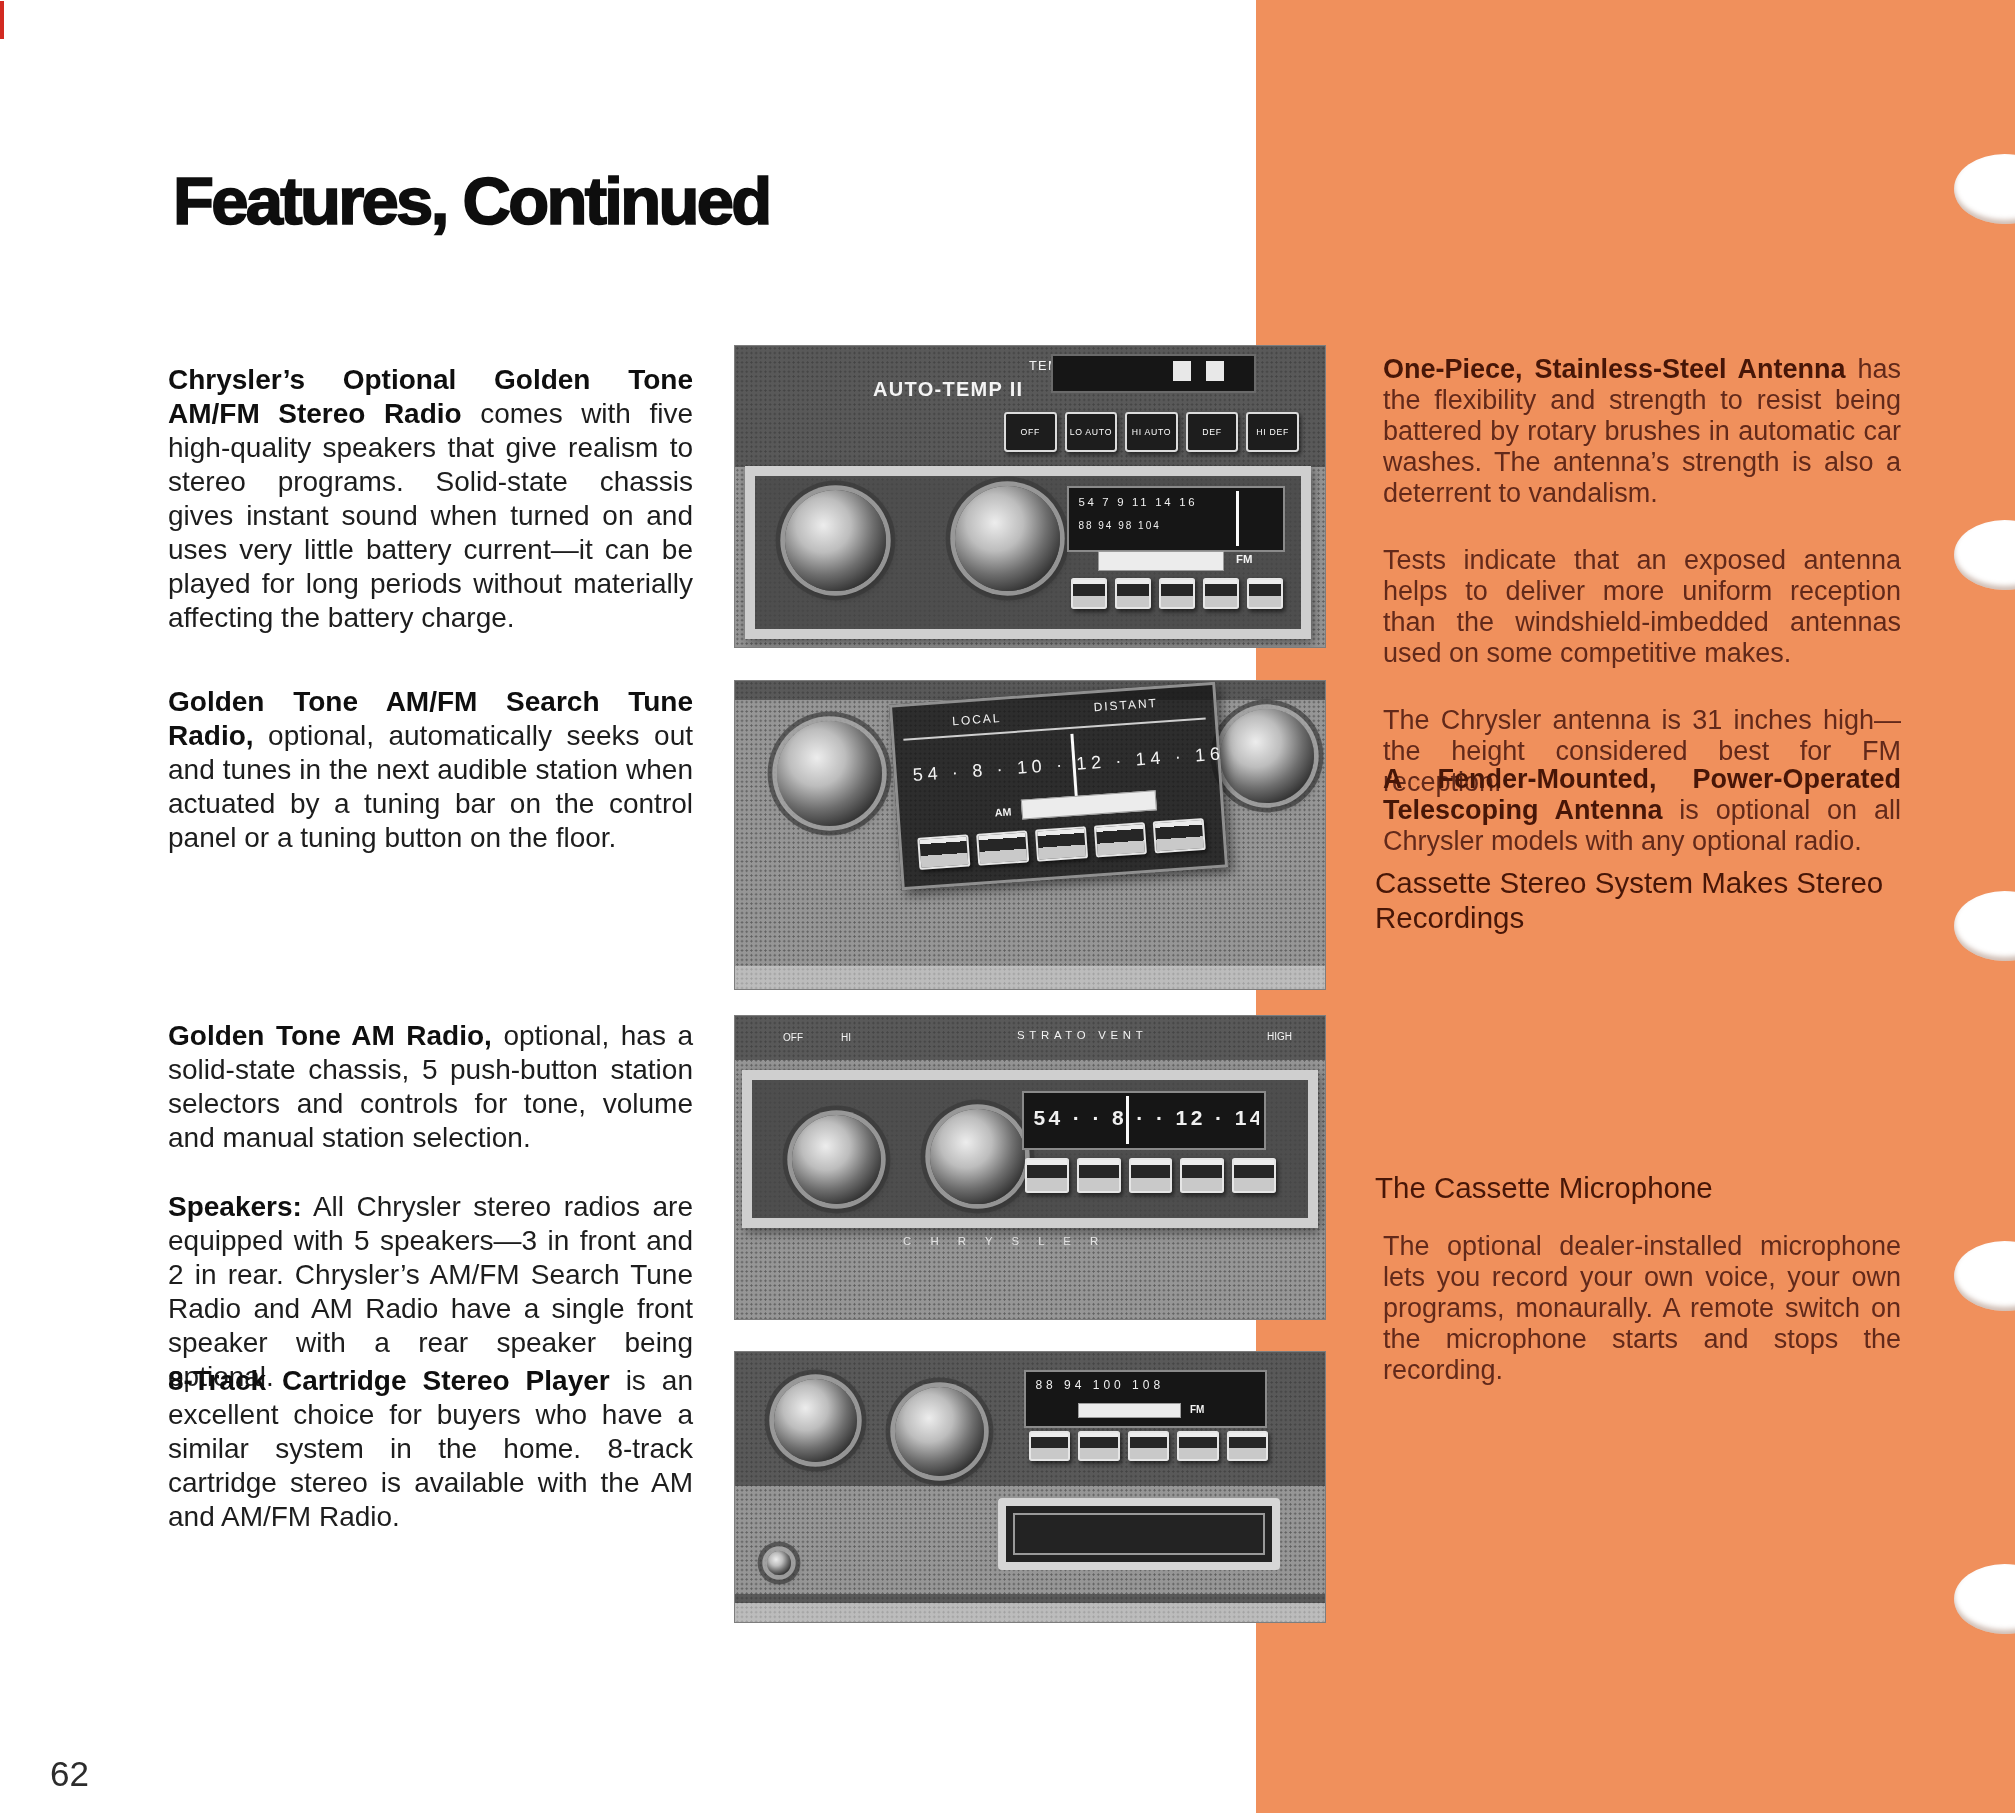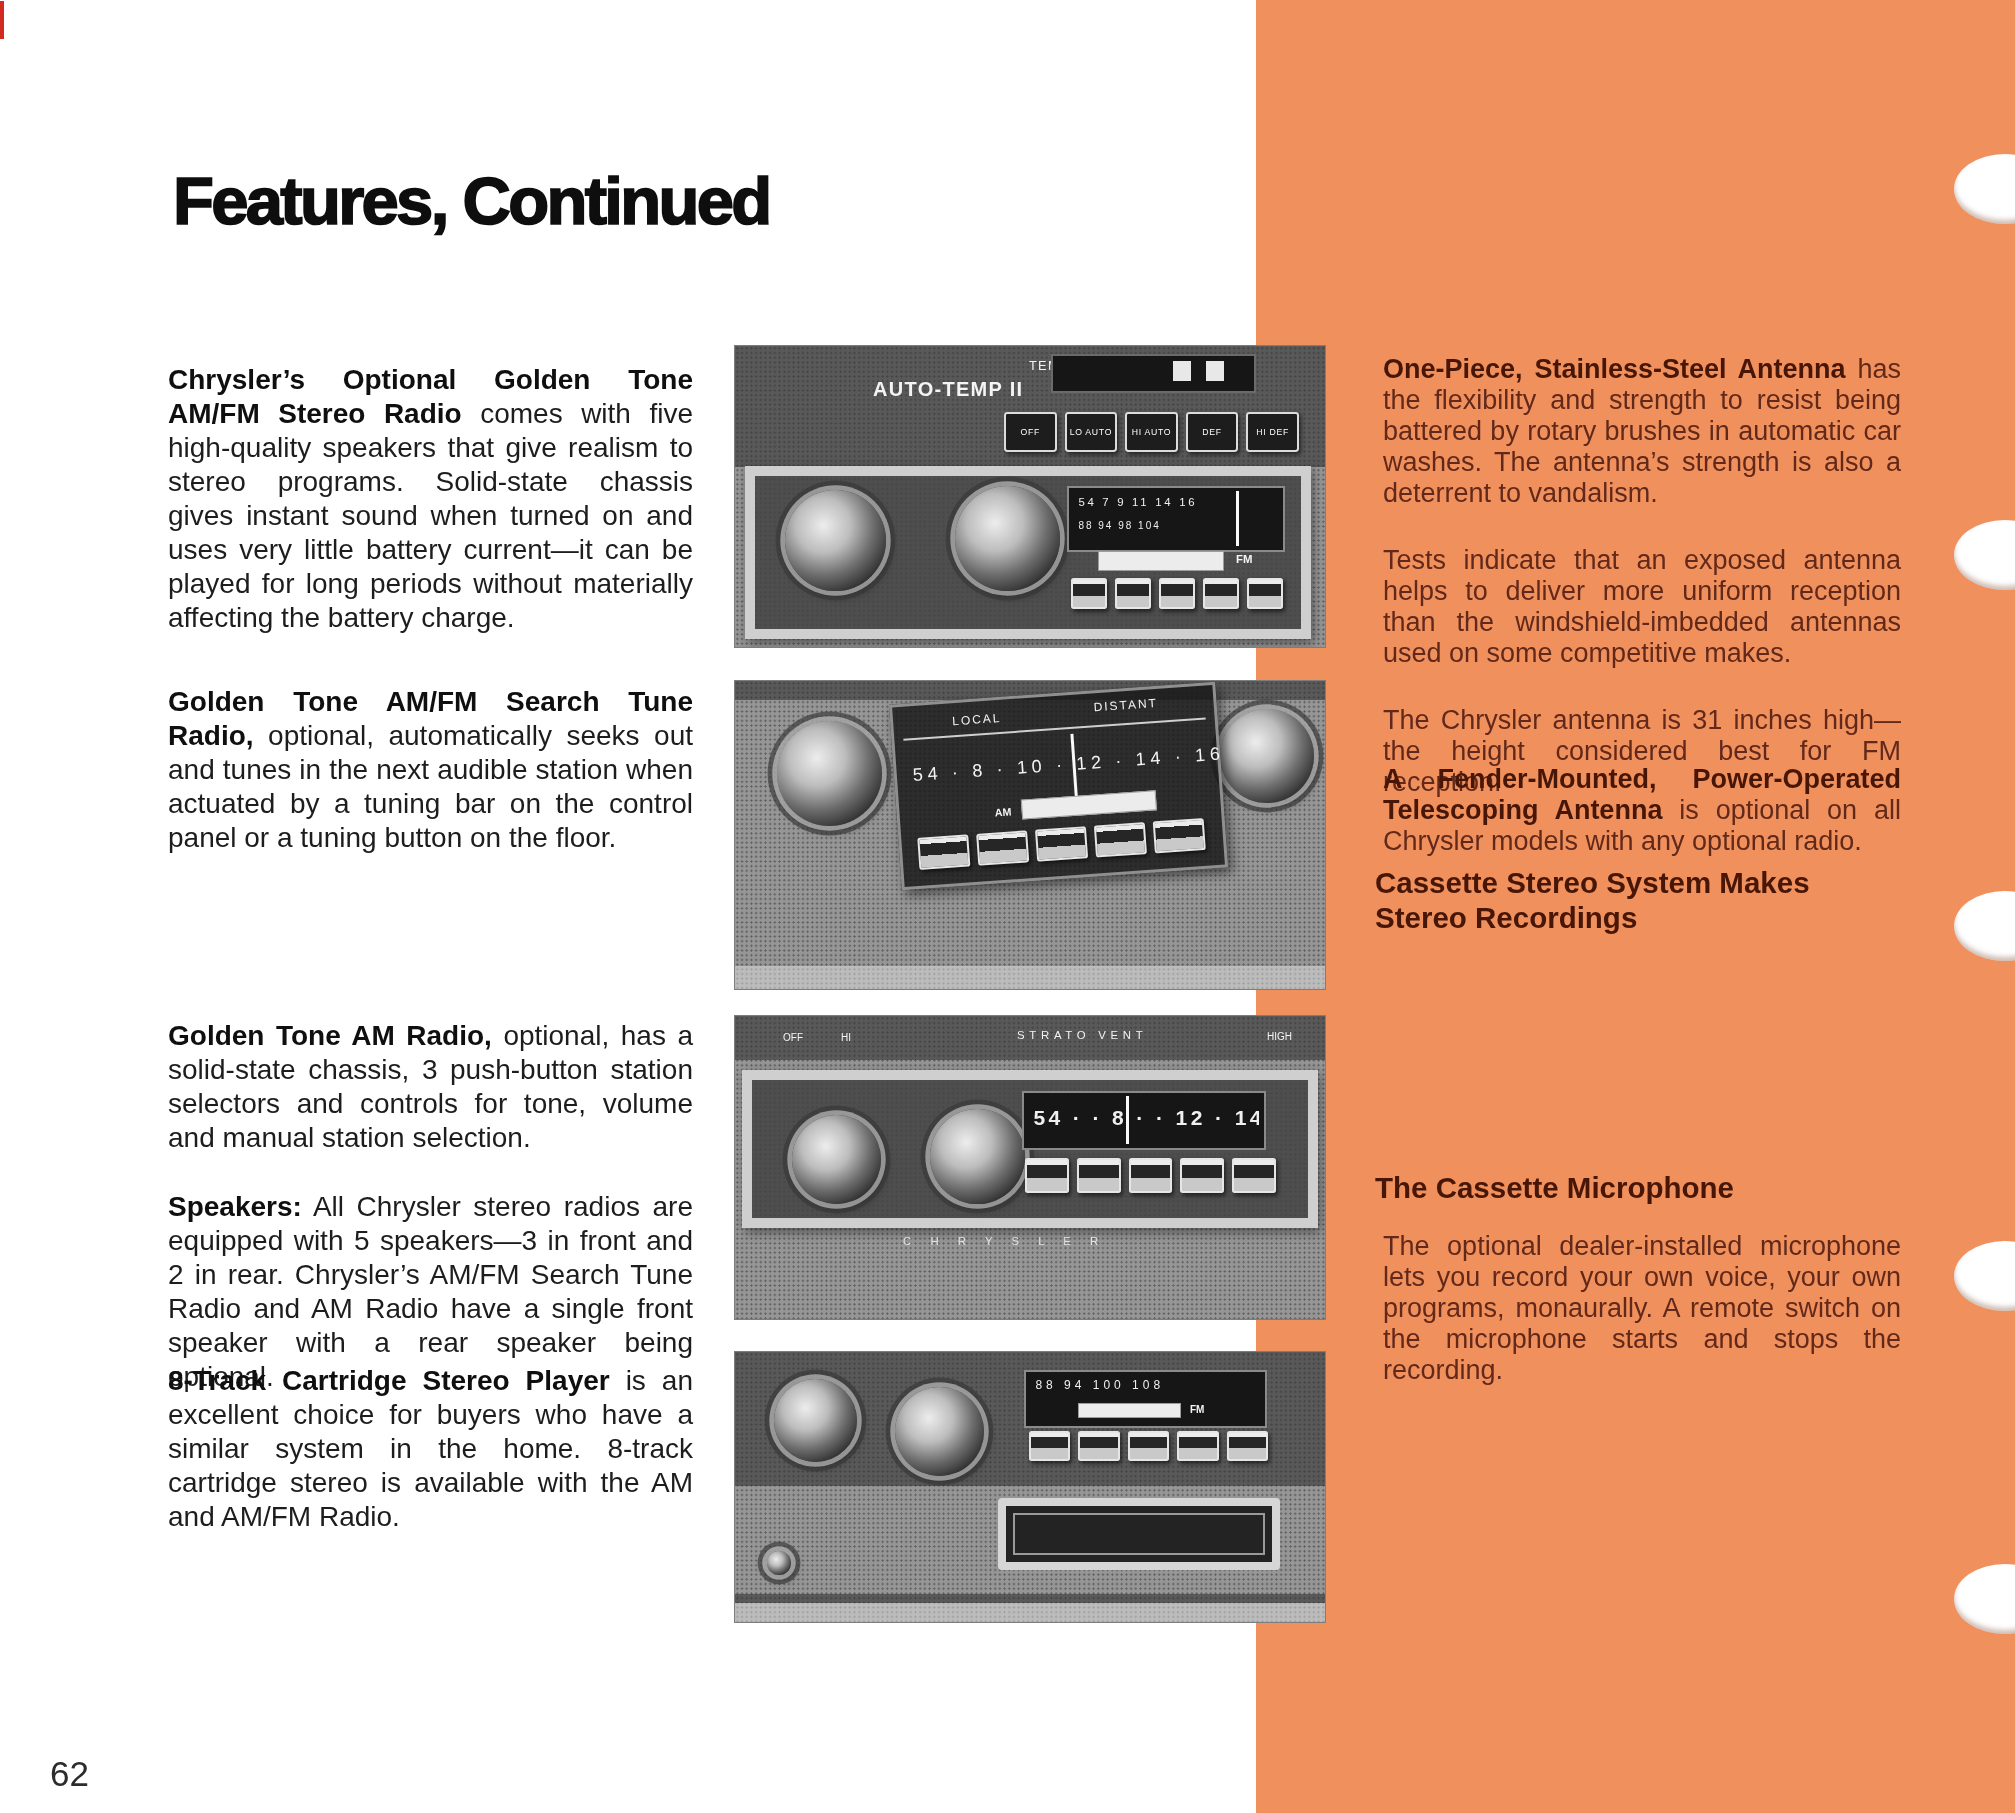--- a/index.html
+++ b/index.html
@@ -25,21 +25,21 @@
 
   
   .lpara{position:absolute;left:168px;width:525px;margin:0;
          font-size:28px;line-height:34px;color:#1d1d1d;text-align:justify;z-index:3;}
   .lpara b{font-weight:700;color:#0f0f0f;}
 
   .rblock{position:absolute;left:1375px;width:518px;margin:8px;
           font-size:27px;line-height:31px;color:#62291a;text-align:justify;z-index:3;}
   .rblock b{font-weight:700;color:#471607;}
   .rhead{position:absolute;left:1375px;width:518px;margin:0;
-         font-size:29.5px;line-height:35px;font-weight:700;color:#471607;z-index:3;}
+         font-size:29.5px;line-height:35px;font-weight:400;color:#471607;z-index:3;}
 
   .page-number{position:absolute;left:50px;top:1754px;font-size:35px;color:#2c2c2c;z-index:3;}
 
   
   .photo{position:absolute;left:734px;width:590px;overflow:hidden;z-index:2;
          background-color:#969696;
          background-image:radial-gradient(circle, rgba(30,30,30,.45) 0.9px, transparent 1.2px);
          background-size:4.7px 4.7px;border:1.3px solid #7d7d7d;}
   .dark-strip{position:absolute;left:0;width:100%;background:rgba(52,52,52,.62);}
   .ph-label{position:absolute;color:#f4f4f4;white-space:nowrap;}
@@ -79,21 +79,21 @@
   <div class="hole" style="top:891px"></div>
   <div class="hole" style="top:1241px"></div>
   <div class="hole" style="top:1564px"></div>
 
   <h1 class="title">Features, Continued</h1>
 
   <p class="lpara" style="top:363px"><b>Chrysler’s Optional Golden Tone AM/FM Stereo Radio</b><span> comes with five high-quality speakers that give realism to stereo programs. Solid-state chassis gives instant sound when turned on and uses very little battery current—it can be played for long periods without materially affecting the battery charge.</span></p>
 
   <p class="lpara" style="top:685px"><b>Golden Tone AM/FM Search Tune Radio,</b><span> optional, automatically seeks out and tunes in the next audible station when actuated by a tuning bar on the control panel or a tuning button on the floor.</span></p>
 
-  <p class="lpara" style="top:1019px"><b>Golden Tone AM Radio,</b><span> optional, has a solid-state chassis, 3 push-button station selectors and controls for tone, volume and manual station selection.</span></p>
+  <p class="lpara" style="top:1019px"><b>Golden Tone AM Radio,</b><span> optional, has a solid-state chassis, 5 push-button station selectors and controls for tone, volume and manual station selection.</span></p>
 
   <p class="lpara" style="top:1190px"><b>Speakers:</b><span> All Chrysler stereo radios are equipped with 5 speakers—3 in front and 2 in rear. Chrysler’s AM/FM Search Tune Radio and AM Radio have a single front speaker with a rear speaker being optional.</span></p>
 
   <p class="lpara" style="top:1364px"><b>8-Track Cartridge Stereo Player</b><span> is an excellent choice for buyers who have a similar system in the home. 8-track cartridge stereo is available with the AM and AM/FM Radio.</span></p>
 
   <p class="rblock" style="top:346px"><b>One-Piece, Stainless-Steel Antenna</b><span> has the flexibility and strength to resist being battered by rotary brushes in automatic car washes. The antenna’s strength is also a deterrent to vandalism.</span></p>
 
   <p class="rblock" style="top:537px"><span>Tests indicate that an exposed antenna helps to deliver more uniform reception than the windshield-imbedded antennas used on some competitive makes.</span></p>
 
   <p class="rblock" style="top:697px"><span>The Chrysler antenna is 31 inches high—the height considered best for FM reception.</span></p>

